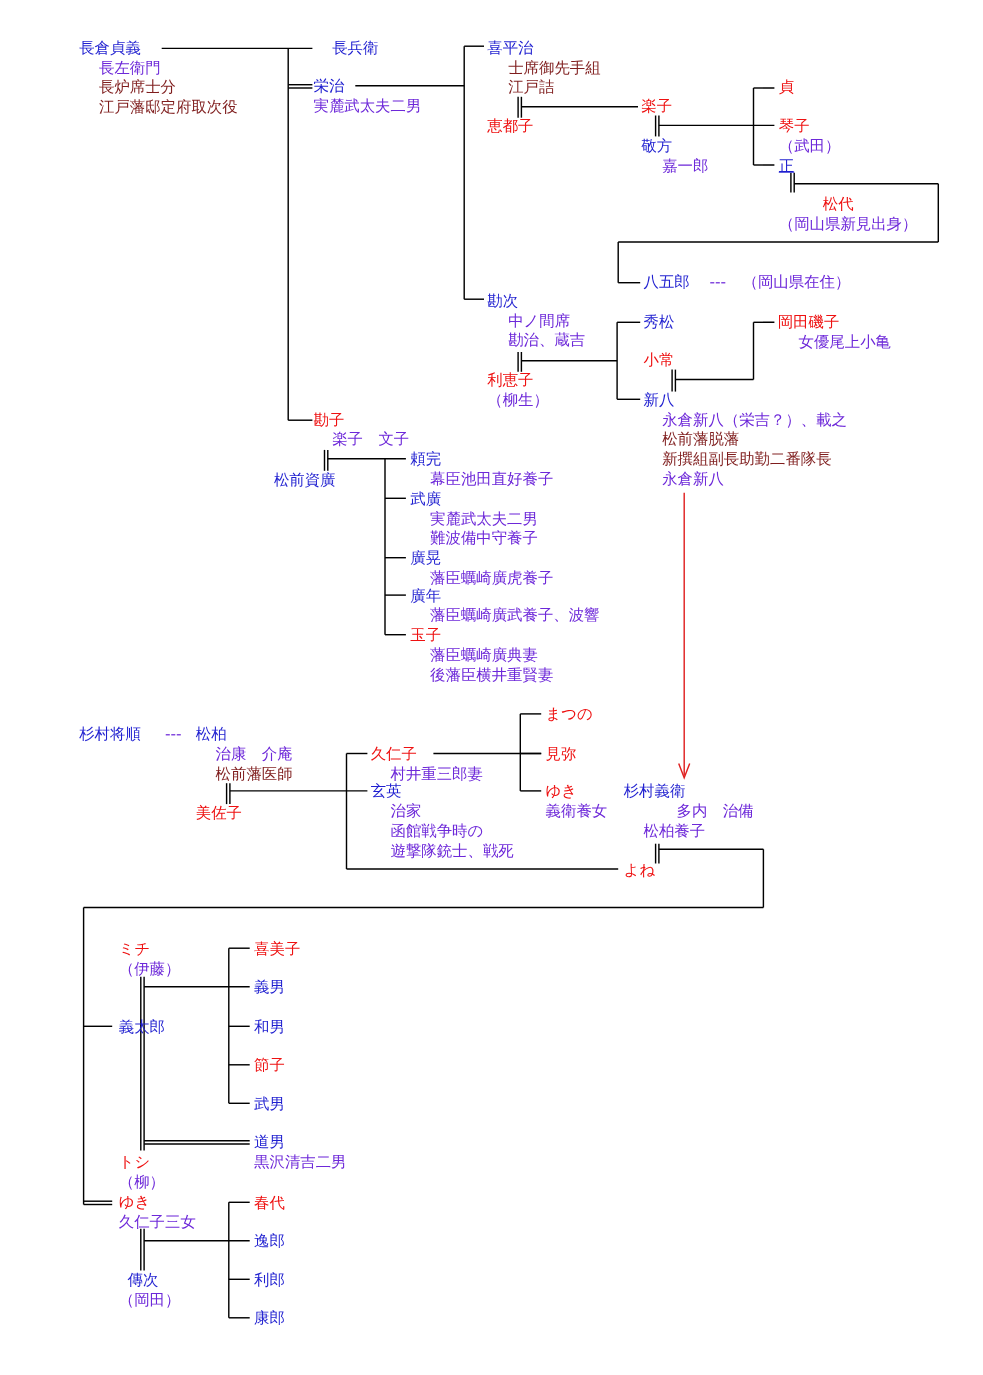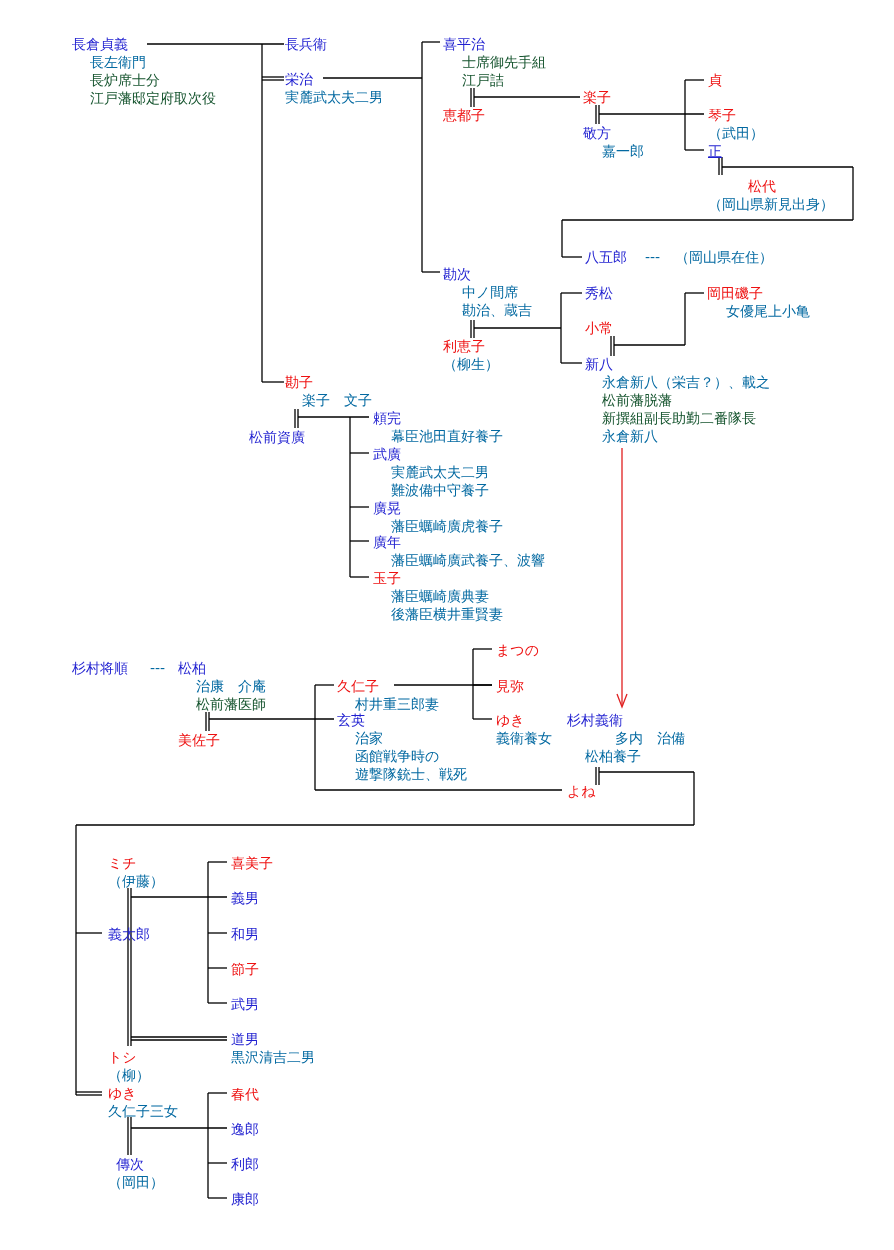--- a/index.html
+++ b/index.html
@@ -1,22 +1,22 @@
 <!DOCTYPE html>
 <html><head>
 <meta charset="utf-8">
 <style>
   html, body { margin:0; padding:0; background:#ffffff; }
   body { width:894px; height:1250px; position:relative; overflow:hidden;
          font-family:"DejaVu Sans", sans-serif; font-size:14px; line-height:18px; }
   .t { position:absolute; white-space:nowrap; color:#000; }
   .b { color:#1f1fd0; }
   .r { color:#ee1111; }
-  .d { color:#14532d; }
-  .k { color:#0369a1; }
+  .d { color:#7f1d1d; }
+  .k { color:#6d28d9; }
   svg.lines { position:absolute; left:0; top:0; width:894px; height:1250px; }
   svg.lines line, svg.lines polyline { stroke:#000; stroke-width:1.3; fill:none; }
   svg.lines .red { stroke:#e02020; }
 </style>
 </head>
 <body>
 
 <svg class="lines">
 
   <line x1="147" y1="44" x2="284" y2="44"></line>
@@ -114,21 +114,21 @@
   <line x1="208" y1="1093" x2="227" y2="1093"></line>
   <line x1="208" y1="1163" x2="227" y2="1163"></line>
   <line x1="208" y1="1198" x2="227" y2="1198"></line>
 </svg>
 
 <div class="t b" style="left:72px;top:35px">長倉貞義</div>
 <div class="t k" style="left:90px;top:53px">長左衛門</div>
 <div class="t d" style="left:90px;top:71px">長炉席士分</div>
 <div class="t d" style="left:90px;top:89px">江戸藩邸定府取次役</div>
 
-<div class="t b" style="left:285px;top:35px">長兵衛</div>
+<div class="t b" style="left:302px;top:35px">長兵衛</div>
 <div class="t b" style="left:285px;top:70px">栄治</div>
 <div class="t k" style="left:285px;top:88px">実麓武太夫二男</div>
 
 <div class="t b" style="left:443px;top:35px">喜平治</div>
 <div class="t d" style="left:462px;top:53px">士席御先手組</div>
 <div class="t d" style="left:462px;top:71px">江戸詰</div>
 <div class="t r" style="left:443px;top:106px">恵都子</div>
 
 <div class="t r" style="left:583px;top:88px">楽子</div>
 <div class="t b" style="left:583px;top:124px">敬方</div>

